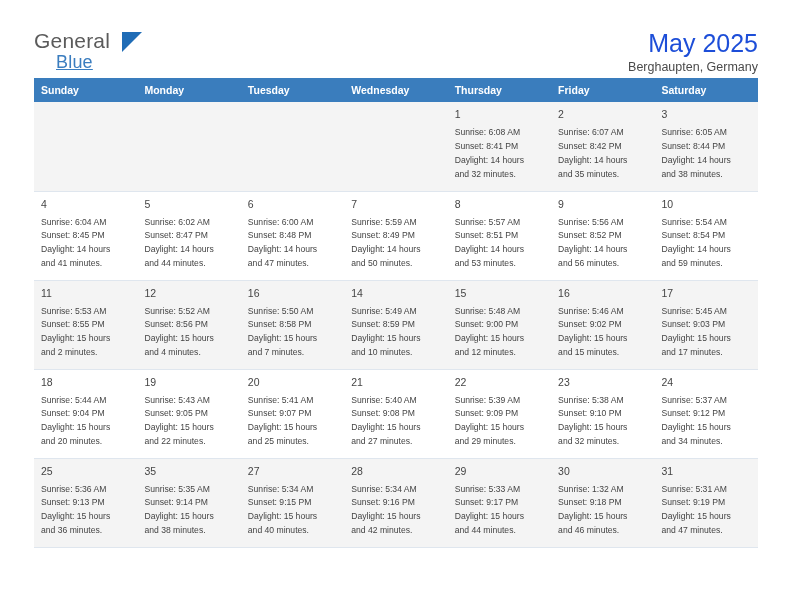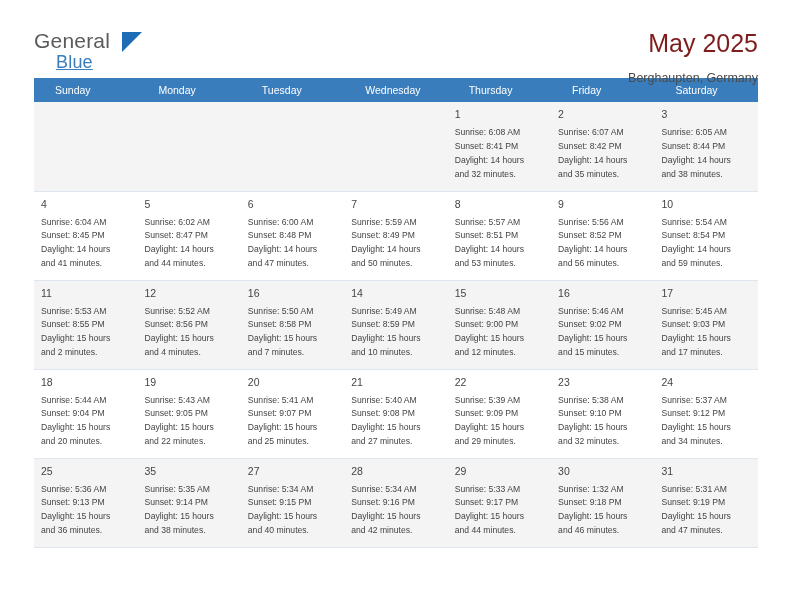--- a/index.html
+++ b/index.html
@@ -59,45 +59,45 @@
     width: 0;
     height: 0;
     border-left: 20px solid #1f6cb6;
     border-bottom: 20px solid transparent;
   }
   .title-block {
     text-align: right;
   }
   .month-title {
     font-size: 25px;
-    color: #7f1d1d;
+    color: #1d4ed8;
     font-weight: normal;
     line-height: 1.1;
     margin: 0;
   }
   .location {
     font-size: 12.5px;
     color: #4a4a4a;
-    margin-top: 13px;
+    margin-top: 2px;
     text-align: center;
   }
   
   .calendar {
     margin-top: 12px;
     width: 724px;
     border-collapse: collapse;
     table-layout: fixed;
   }
   .calendar th {
     background: #3a7dbd;
     color: #ffffff;
     font-size: 10.5px;
-    font-weight: normal;
+    font-weight: bold;
     text-align: left;
-    padding: 6px 0 6px 21px;
+    padding: 6px 0 6px 7px;
     height: 19px;
     box-sizing: border-box;
   }
   .calendar td {
     vertical-align: top;
     height: 89px;
     padding: 4px 6px 4px 7px;
     box-sizing: border-box;
     border-bottom: 1px solid #dfe6ee;
     font-size: 8.6px;

